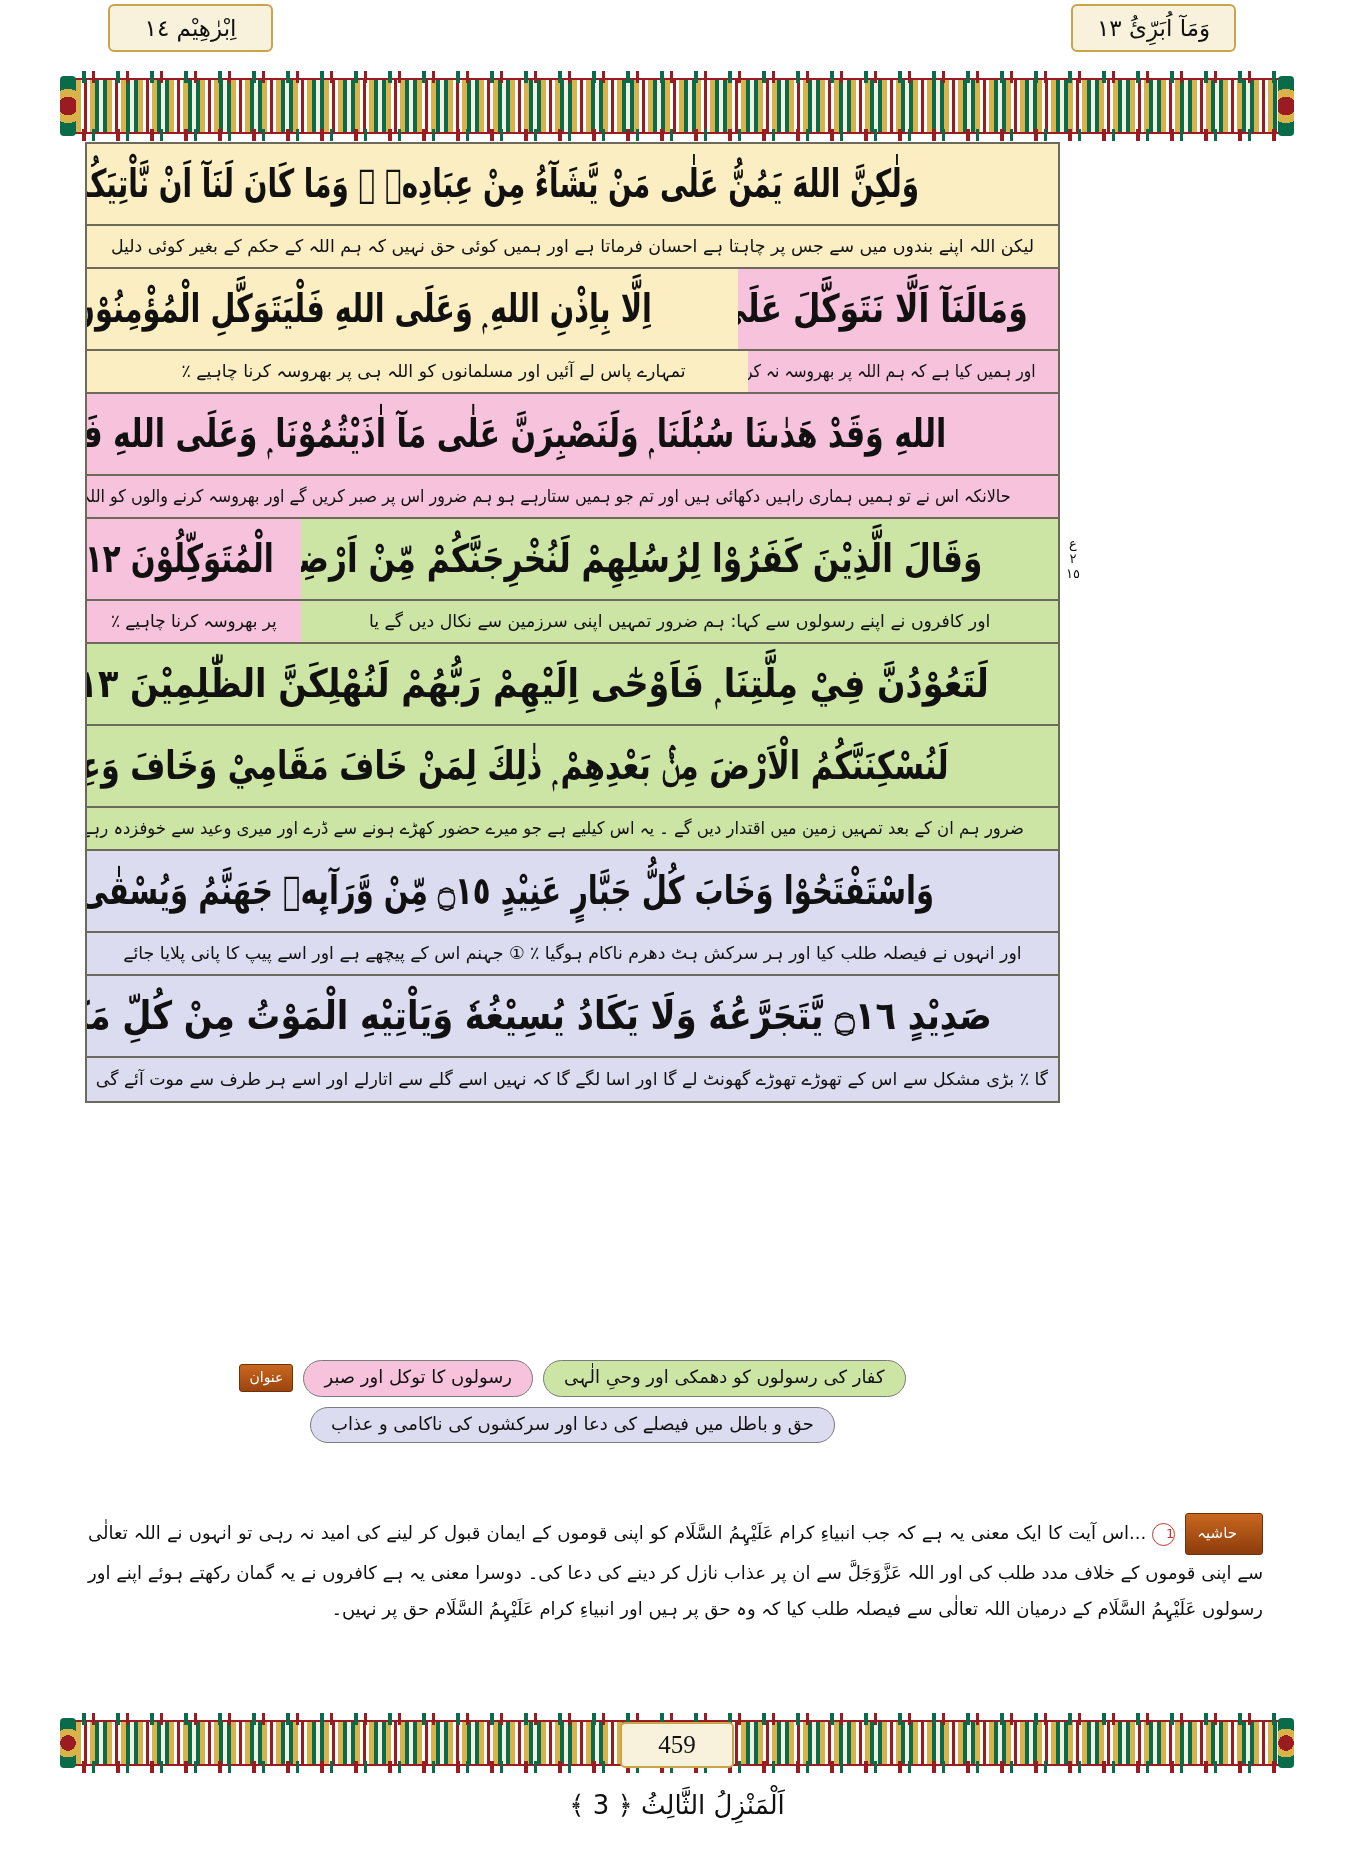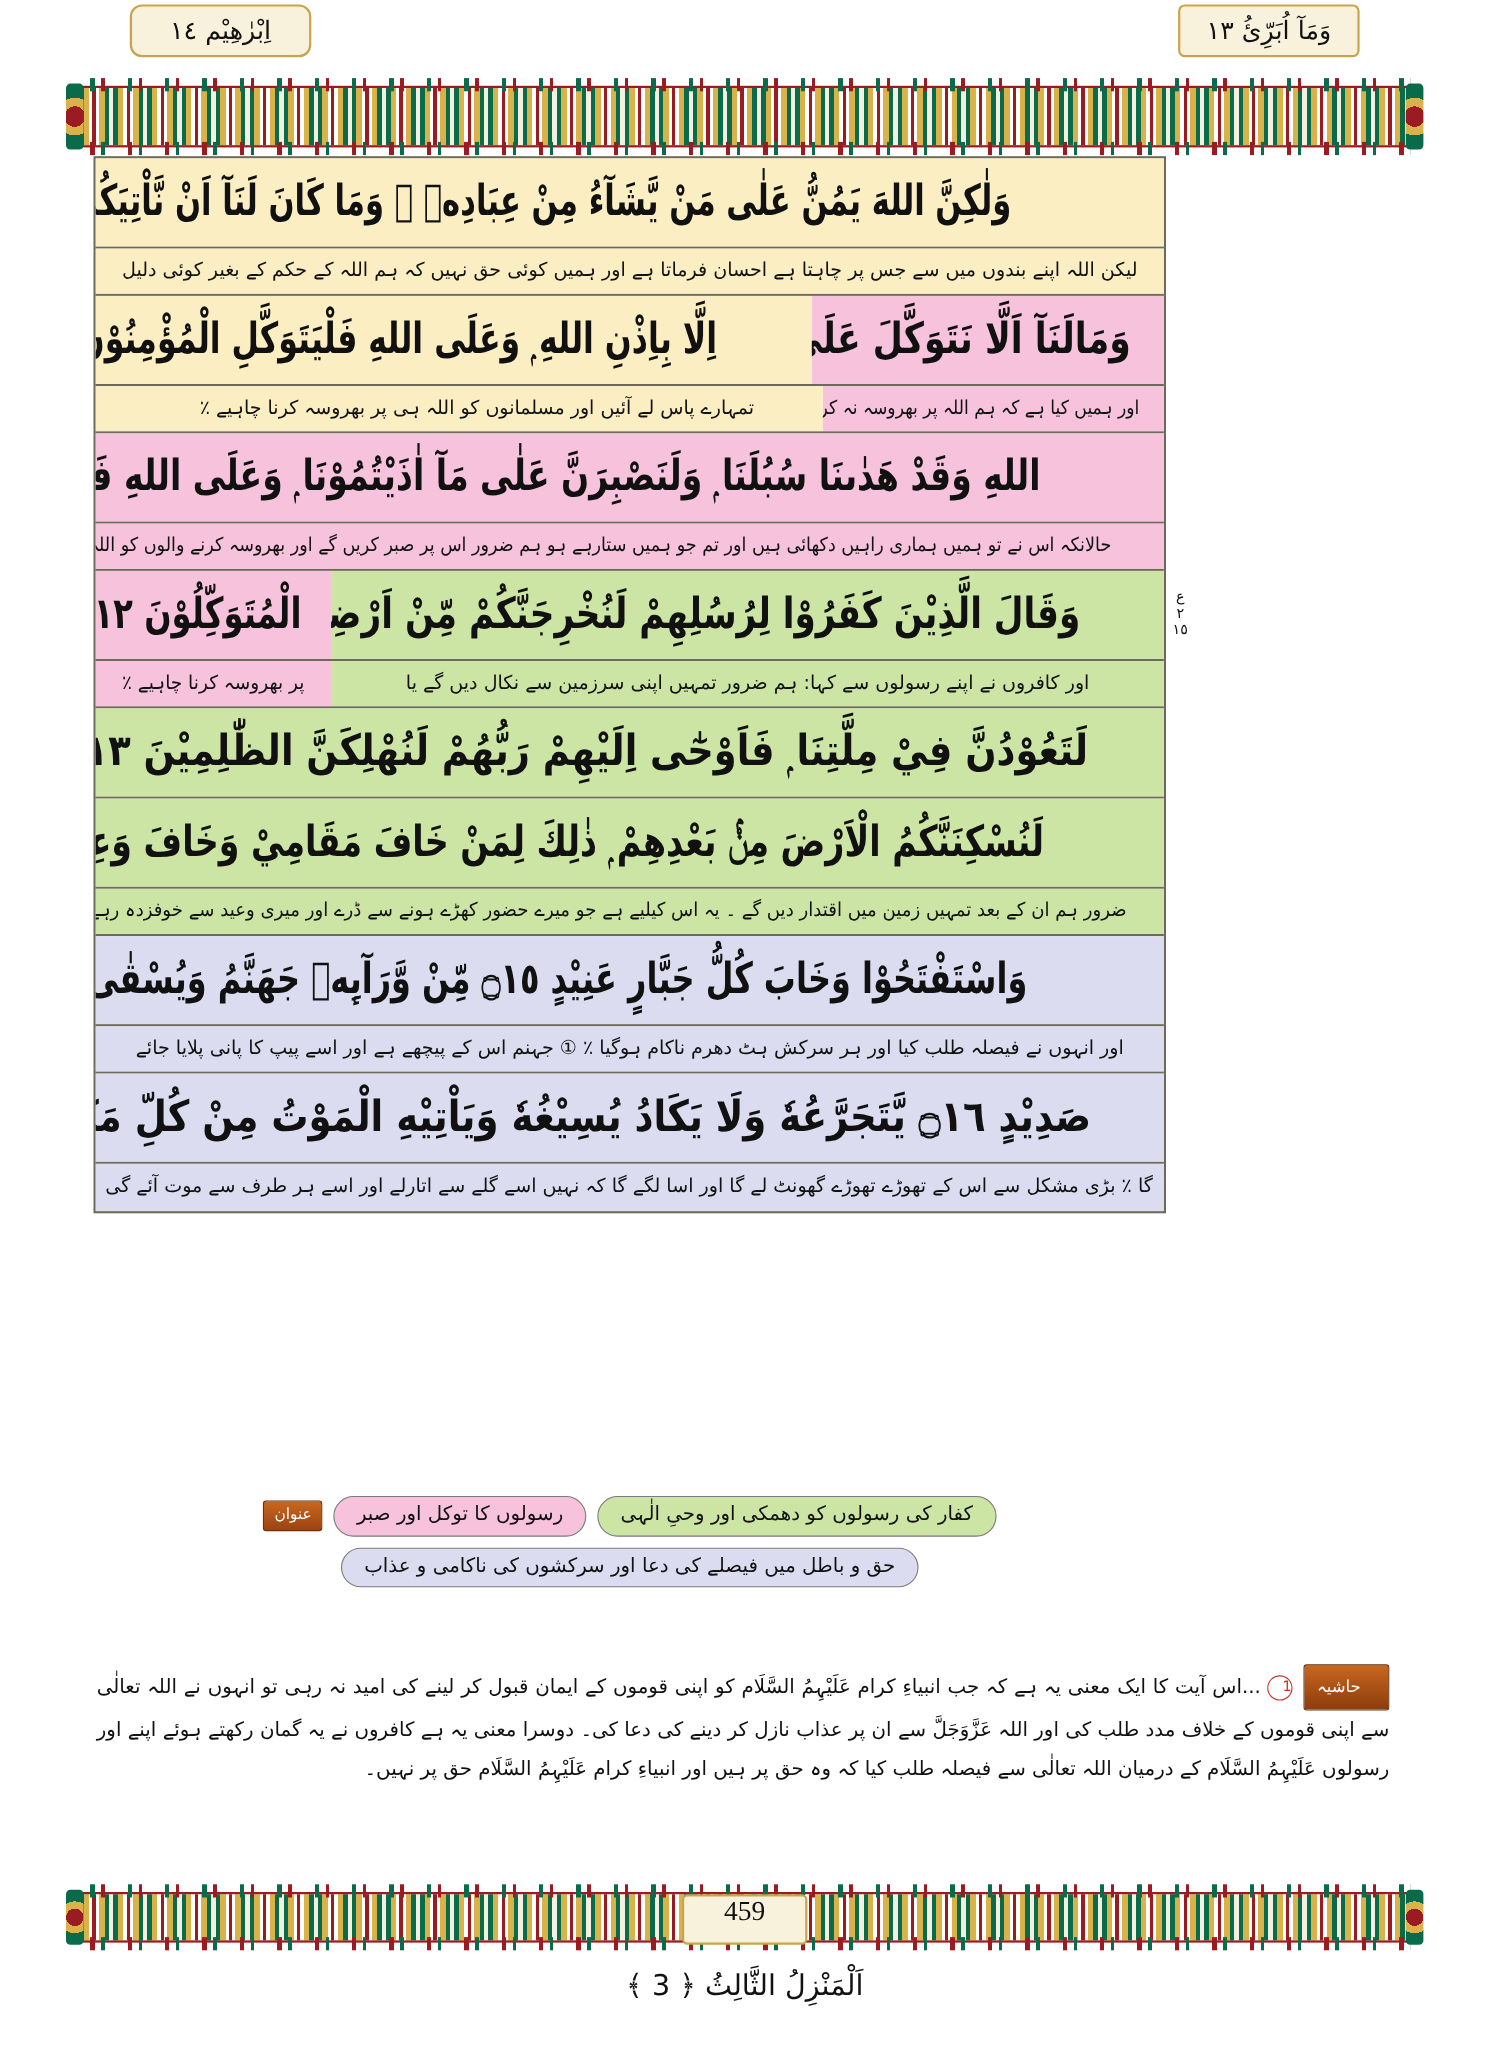--- a/index.html
+++ b/index.html
@@ -96,21 +96,21 @@
     box-sizing: border-box;
     z-index: 3;
   }
   .cartouche span {
     font-size: 23px;
     color: #111;
     font-family: "DejaVu Sans", sans-serif;
     white-space: nowrap;
     direction: rtl;
   }
-  .cartouche-left  { left: 118px;  min-width: 165px; border-radius: 11px; }
+  .cartouche-left  { left: 108px;  min-width: 165px; }
   .cartouche-right { right: 118px; min-width: 165px; }
 
   
   .mushaf {
     position: absolute;
     left: 85px;
     top: 142px;
     width: 975px;
     border: 2px solid #6d6a5c;
     box-sizing: border-box;
@@ -319,20 +319,21 @@
     position: absolute;
     left: 50%;
     transform: translateX(-50%);
     top: 2px;
     height: 42px;
     min-width: 110px;
     background: #f8f2dc;
     border: 2px solid #c9a44b;
     border-radius: 5px;
     display: flex;
+    align-items: center;
     justify-content: center;
     z-index: 3;
   }
   .page-num-box span {
     font-size: 25px;
     color: #111;
     font-family: "Liberation Serif", serif;
   }
 
   .manzil {

